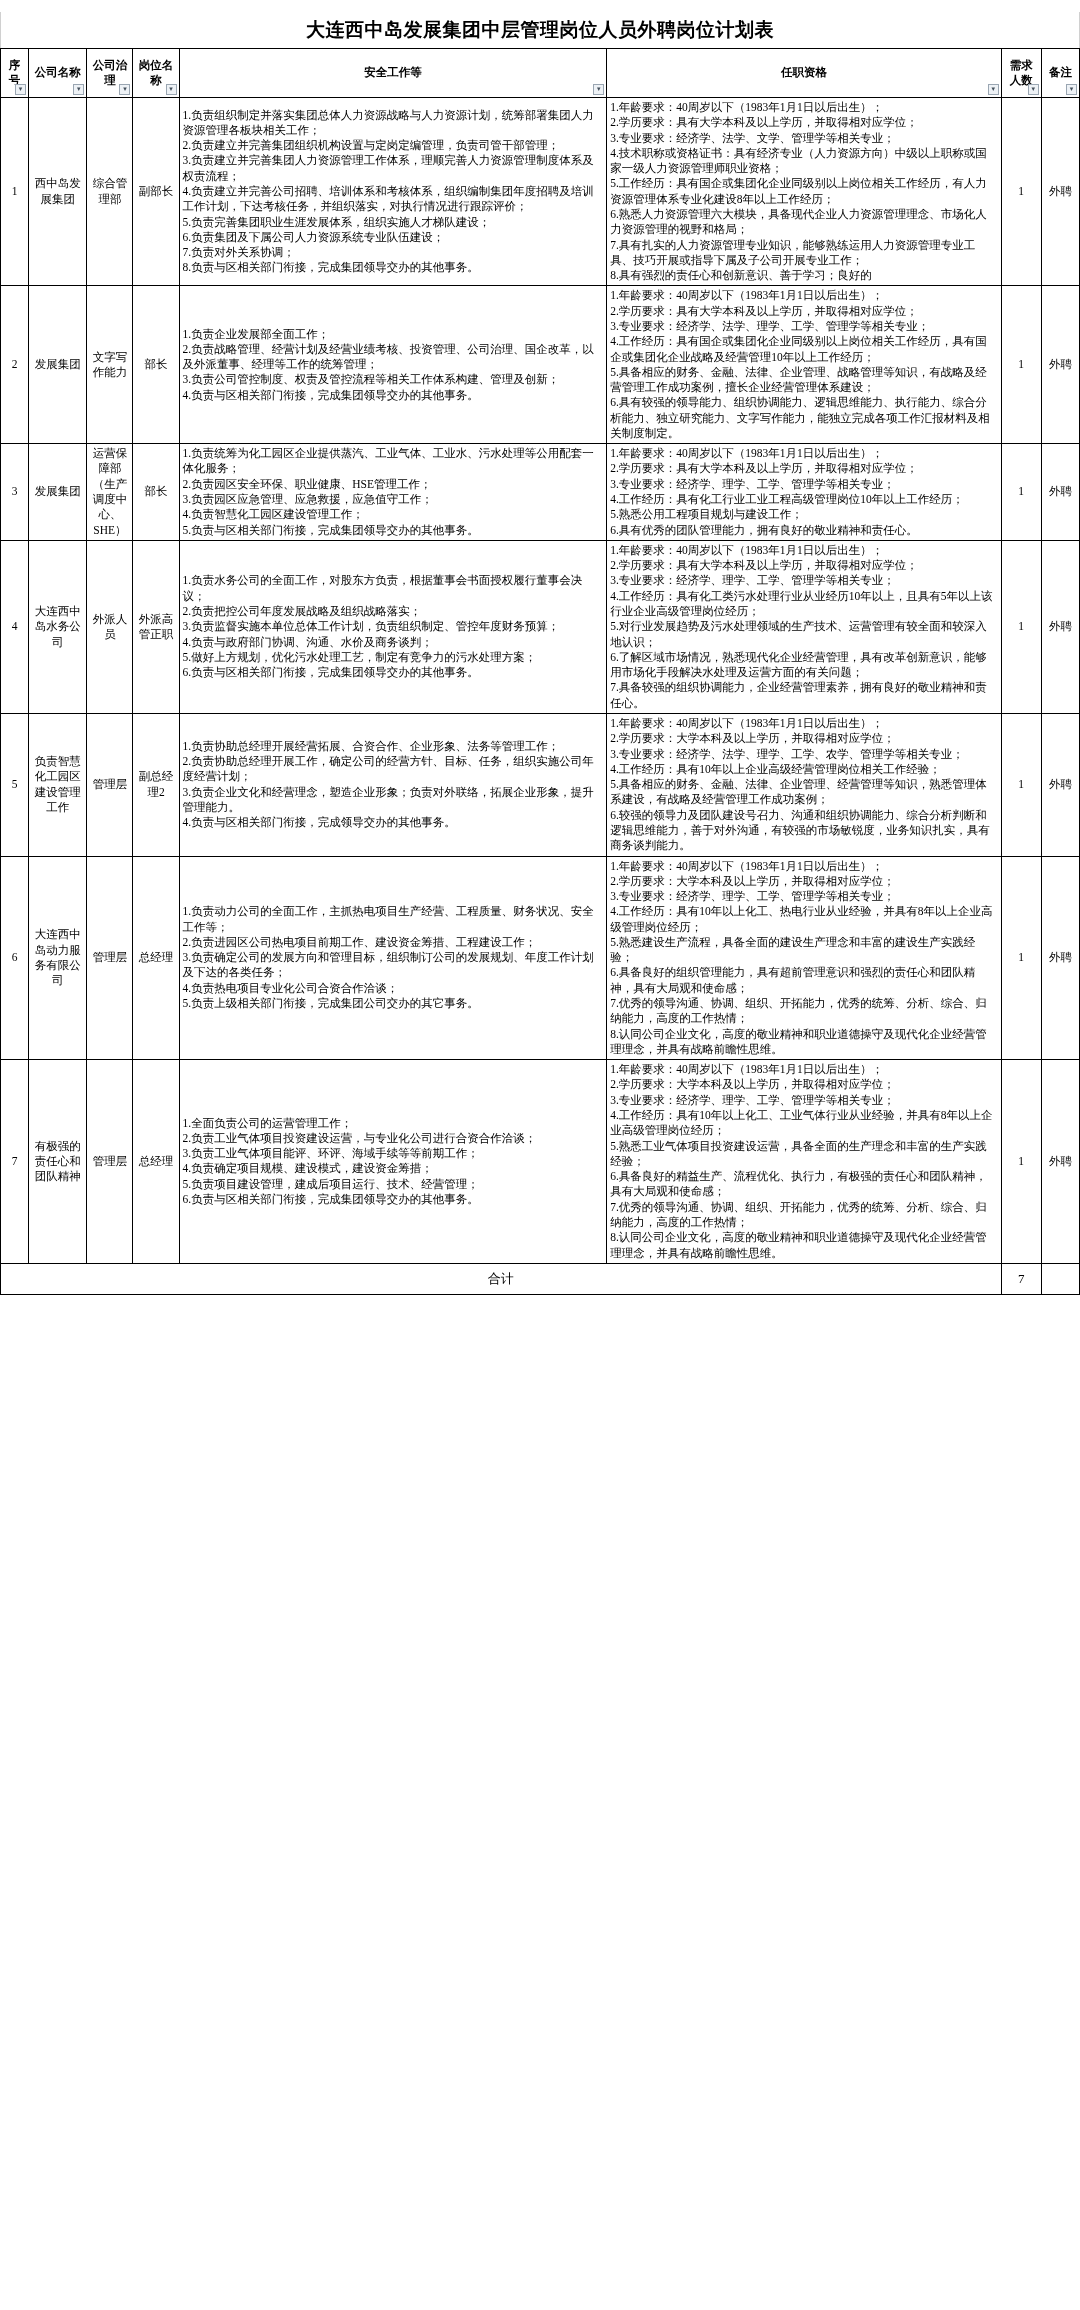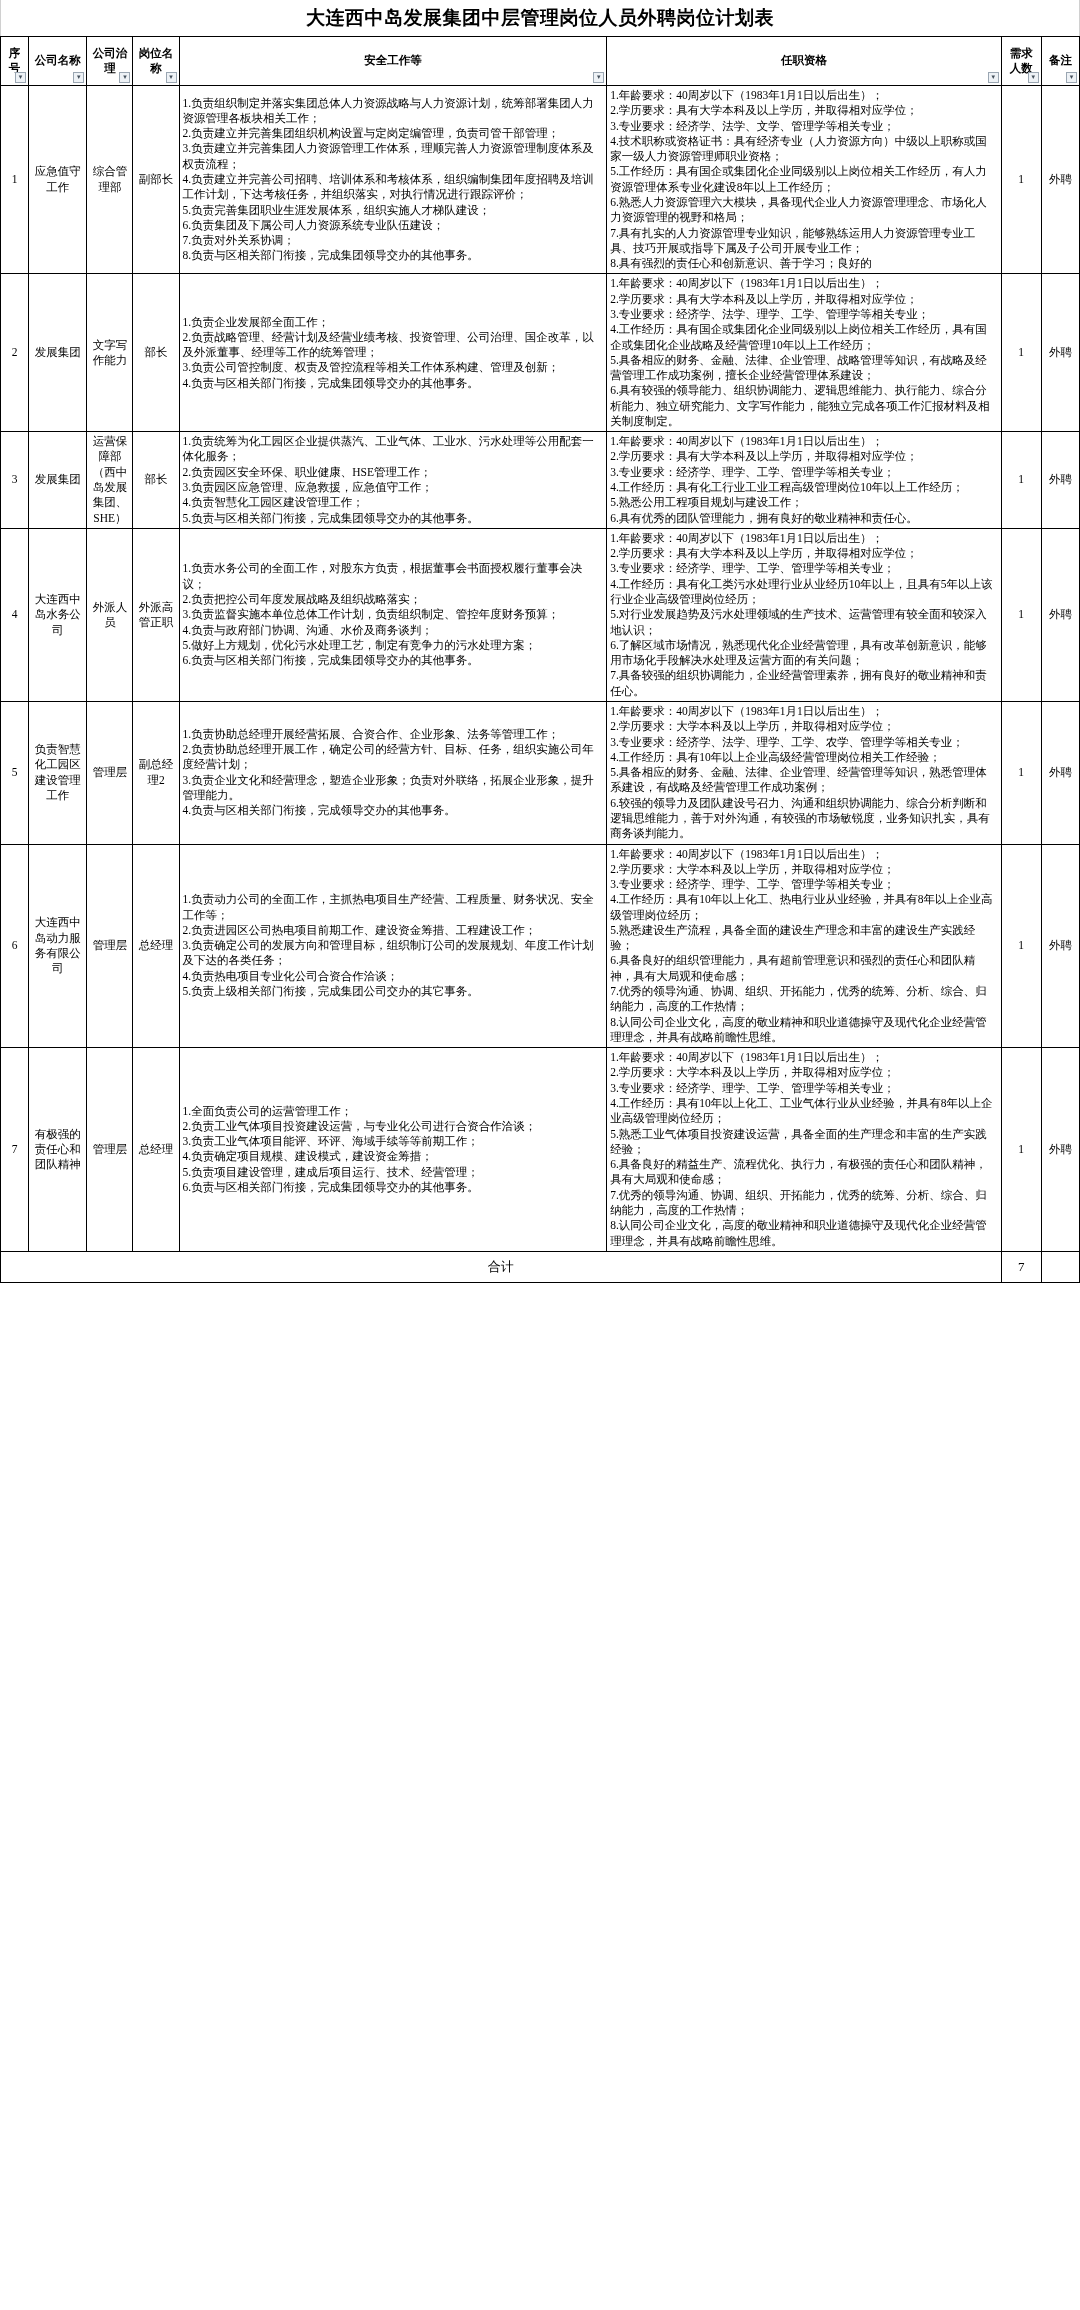--- a/index.html
+++ b/index.html
@@ -19,20 +19,21 @@
     padding: 0;
   }
   
   .title-row {
     height: 36px;
     display: flex;
     align-items: center;
     justify-content: center;
     border-left: 1px solid #d0d0d0;
     border-right: 1px solid #d0d0d0;
+    margin-top: 12px;
   }
   .title-row .title-text {
     font-size: 19px;
     font-weight: bold;
     letter-spacing: 0.5px;
     font-family: "Liberation Sans", "DejaVu Sans", sans-serif;
   }
   
   table.plan {
     border-collapse: collapse;
@@ -173,21 +174,21 @@
         <th>
           <span class="hdr-label">备注</span>
           <span class="filter-btn">▾</span>
         </th>
       </tr>
     </thead>
     <tbody id="plan-body">
         <tr>
           <td class="no"><span class="wrapbox">1</span></td>
           <td class="company">
-            <span class="wrapbox">应急值守工作</span>
+            <span class="wrapbox">西中岛发展集团</span>
           </td>
           <td class="dept">
             <span class="wrapbox">综合管理部</span>
           </td>
           <td class="post">
             <span class="wrapbox">副部长</span>
           </td>
           <td class="duty">
             <span class="lines">1.负责组织制定并落实集团总体人力资源战略与人力资源计划，统筹部署集团人力资源管理各板块相关工作；
 2.负责建立并完善集团组织机构设置与定岗定编管理，负责司管干部管理；
@@ -242,21 +243,21 @@
           <td class="remark">
             <span class="wrapbox">外聘</span>
           </td>
         </tr>
         <tr>
           <td class="no"><span class="wrapbox">3</span></td>
           <td class="company">
             <span class="wrapbox">发展集团</span>
           </td>
           <td class="dept">
-            <span class="wrapbox">运营保障部（西中岛发展集团、SHE）</span>
+            <span class="wrapbox">运营保障部（生产调度中心、SHE）</span>
           </td>
           <td class="post">
             <span class="wrapbox">部长</span>
           </td>
           <td class="duty">
             <span class="lines">1.负责统筹为化工园区企业提供蒸汽、工业气体、工业水、污水处理等公用配套一体化服务；
 2.负责园区安全环保、职业健康、HSE管理工作；
 3.负责园区应急管理、应急救援，应急值守工作；
 4.负责智慧化工园区建设管理工作；
 5.负责与区相关部门衔接，完成集团领导交办的其他事务。</span>

